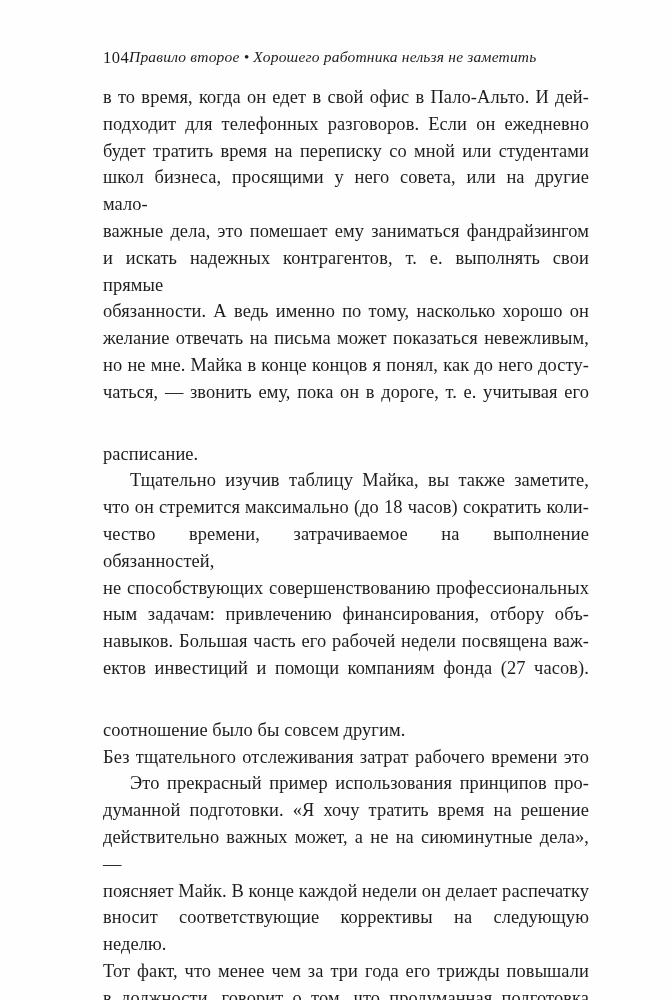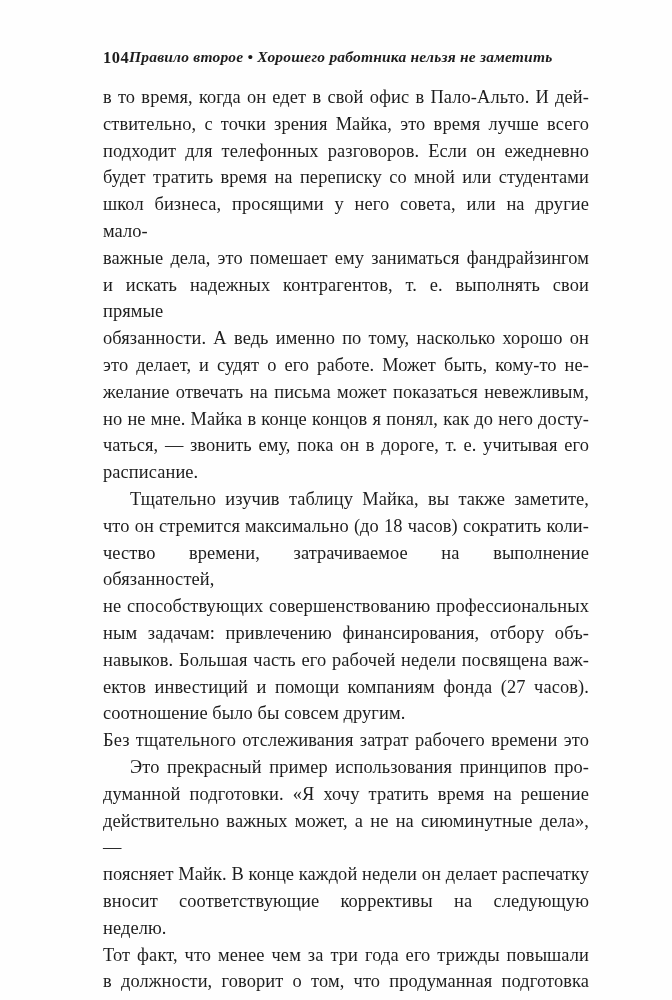--- a/index.html
+++ b/index.html
@@ -15,21 +15,20 @@
     font-family: "Liberation Serif", "DejaVu Serif", serif;
     color: #1d1d1d;
     overflow: hidden;
   }
   .running-head {
     position: absolute;
     left: 103px;
     top: 48px;
     width: 486px;
     height: 22px;
-    font-weight: bold;
   }
   .page-num {
     position: absolute;
     left: 0;
     top: 0;
     font-size: 16.5px;
     font-style: normal;
     letter-spacing: 0.5px;
   }
   .head-title {
@@ -53,44 +52,43 @@
   }
   .line {
     font-size: 18.4px;
     line-height: 26.8px;
     text-align: justify;
     text-align-last: justify;
     letter-spacing: 0.1px;
   }
   .line-last {
     text-align-last: left;
+    margin-top: 35px;
   }
   .line-indent {
     text-indent: 27px;
   }
 </style>
 </head>
 <body>
 
 <div class="page">
   <header class="running-head">
     <span class="page-num">104</span>
     <span class="head-title">Правило второе • Хорошего работника нельзя не заметить</span>
   </header>
   <main class="text-column" id="text-column">
       <div class="paragraph">
         <div class="line">в то время, когда он едет в свой офис в Пало-Альто. И дей-</div>
-        <div class="line">ствительно, с точки зрения Майка, это время лучше всего</div>
         <div class="line">подходит для телефонных разговоров. Если он ежедневно</div>
         <div class="line">будет тратить время на переписку со мной или студентами</div>
         <div class="line">школ бизнеса, просящими у него совета, или на другие мало-</div>
         <div class="line">важные дела, это помешает ему заниматься фандрайзингом</div>
         <div class="line">и искать надежных контрагентов, т. е. выполнять свои прямые</div>
         <div class="line">обязанности. А ведь именно по тому, насколько хорошо он</div>
-        <div class="line">это делает, и судят о его работе. Может быть, кому-то не-</div>
         <div class="line">желание отвечать на письма может показаться невежливым,</div>
         <div class="line">но не мне. Майка в конце концов я понял, как до него досту-</div>
         <div class="line">чаться, — звонить ему, пока он в дороге, т. е. учитывая его</div>
         <div class="line line-last">расписание.</div>
       </div>
       <div class="paragraph">
         <div class="line line-indent">Тщательно изучив таблицу Майка, вы также заметите,</div>
         <div class="line">что он стремится максимально (до 18 часов) сократить коли-</div>
         <div class="line">чество времени, затрачиваемое на выполнение обязанностей,</div>
         <div class="line">не способствующих совершенствованию профессиональных</div>

